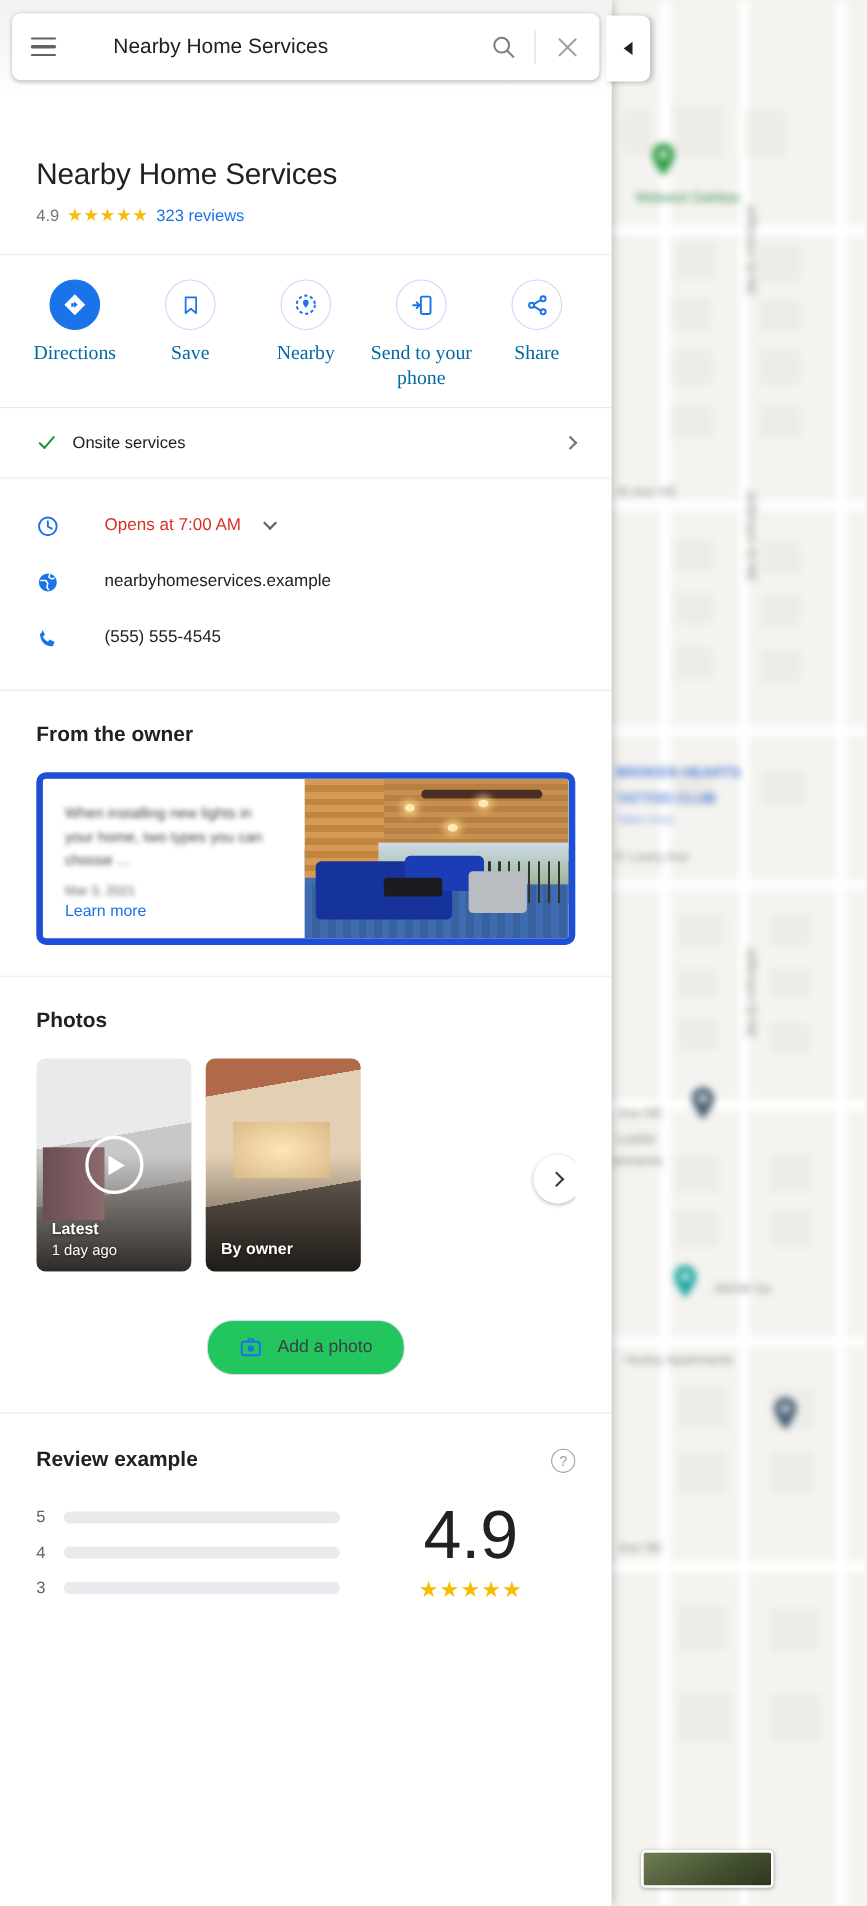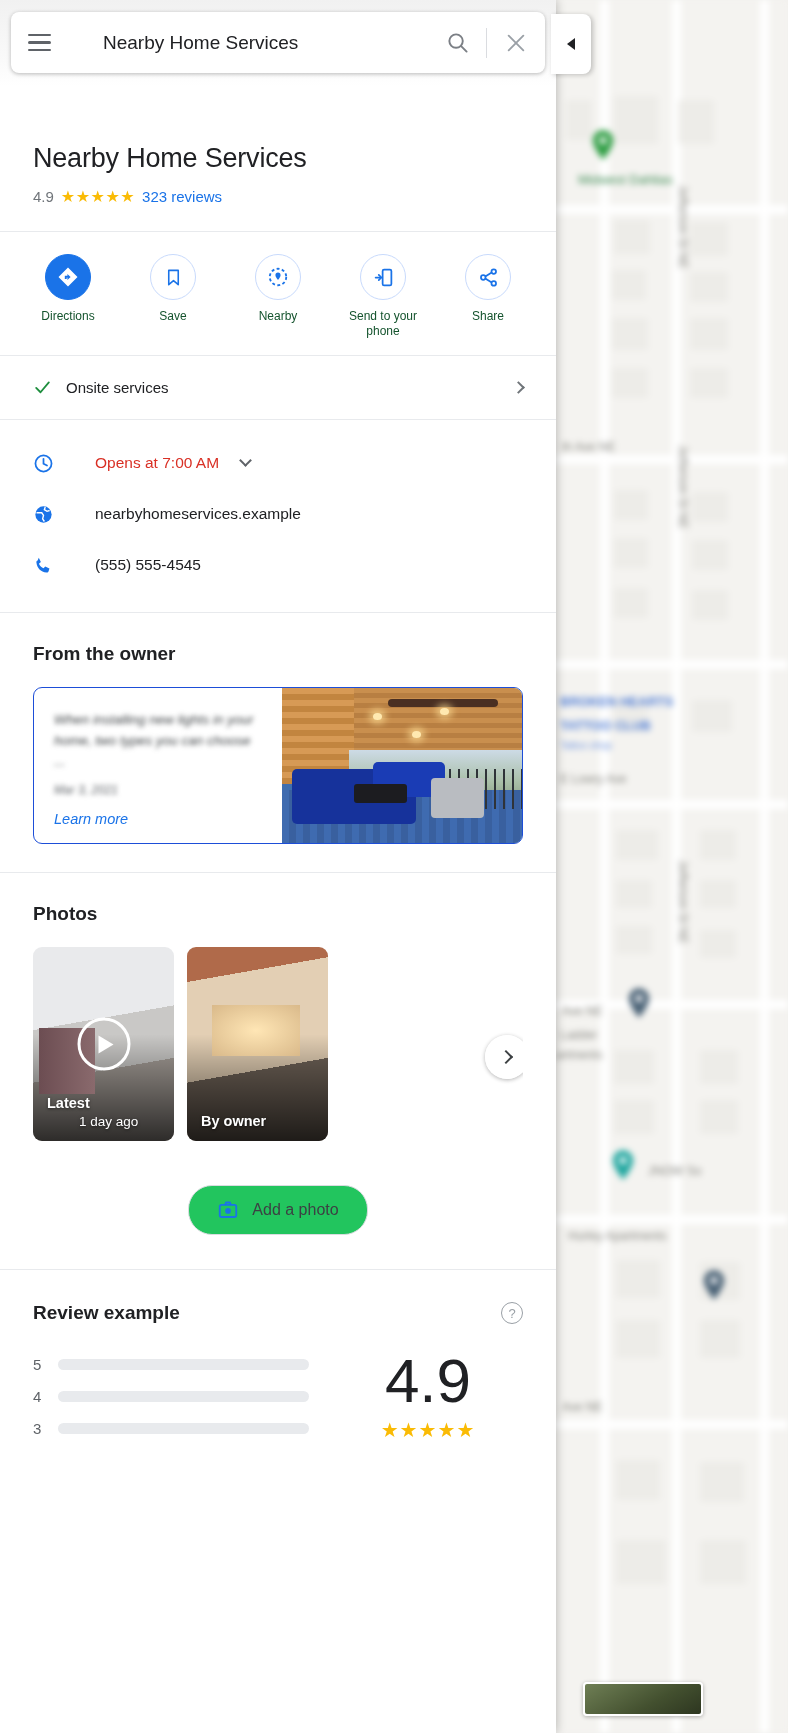--- a/index.html
+++ b/index.html
@@ -129,21 +129,21 @@
     width: 100px; display: flex; flex-direction: column; align-items: center;
     cursor: pointer; gap: 9px;
   }
   .action .circ {
     width: 46px; height: 46px; border-radius: 50%;
     border: 1px solid #c8dafc; display: flex; align-items: center; justify-content: center;
     color: #1a73e8; background: #fff;
   }
   .action.primary .circ { background: #1a73e8; border-color: #1a73e8; color: #fff; }
   .action .lbl {
-    color: #14532d; font-size: 12px; text-align: center; line-height: 1.25;
+    color: #0369a1; font-size: 18px; text-align: center; line-height: 1.25; font-family: Liberation Serif, serif;
   }
 
   
   .attr-row {
     display: flex; align-items: center; gap: 14px;
     padding: 22px 33px; cursor: pointer;
   }
   .attr-row .txt { font-size: 15px; color: #202124; flex: 1; }
   .chev-right {
     width: 9px; height: 9px; border-right: 2px solid #70757a; border-top: 2px solid #70757a;
@@ -164,22 +164,22 @@
     transform: rotate(45deg); margin-left: 22px; margin-top: -5px;
   }
 
   
   .block-title {
     font-size: 19px; color: #202124; font-weight: bold;
     padding-top: 30px; padding-bottom: 22px;
     font-family: "Liberation Sans", sans-serif;
   }
   .owner-card {
-    display: flex; border: 1px solid #1d4ed8; border-radius: 9px; overflow: hidden;
-    height: 157px; margin-bottom: 28px; cursor: pointer; background: #fff; font-style: italic;
+    display: flex; border: 6px solid #1d4ed8; border-radius: 9px; overflow: hidden;
+    height: 157px; margin-bottom: 28px; cursor: pointer; background: #fff;
   }
   .owner-text { flex: 1; padding: 22px 20px 16px 20px; display: flex; flex-direction: column; }
   .owner-snippet {
     font-size: 13.5px; color: #3c4043; line-height: 1.55;
     filter: blur(2.6px); user-select: none;
   }
   .owner-date {
     font-size: 12px; color: #5f6368; margin-top: 10px;
     filter: blur(2.6px); user-select: none;
   }
@@ -241,21 +241,21 @@
   }
   .photo-tile .shade {
     position: absolute; inset: 0;
     background: linear-gradient(to bottom, rgba(0,0,0,0) 45%, rgba(0,0,0,.72) 100%);
   }
   .photo-tile .cap {
     position: absolute; left: 14px; bottom: 12px; color: #fff;
     font-size: 14.5px; font-weight: bold; z-index: 3;
     text-shadow: 0 1px 3px rgba(0,0,0,.6);
   }
-  .photo-tile .cap .sub { font-weight: normal; font-size: 13.5px; display:block; margin-top: 3px; margin-left: 32px; }
+  .photo-tile .cap .sub { font-weight: normal; font-size: 13.5px; display:block; margin-top: 3px; }
   .play-ring {
     position: absolute; left: 50%; top: 50%; transform: translate(-50%,-50%);
     width: 53px; height: 53px; border: 3px solid #fff; border-radius: 50%;
     display: flex; align-items: center; justify-content: center; z-index: 4;
   }
   .play-ring .tri {
     width: 0; height: 0; margin-left: 4px;
     border-top: 9px solid transparent; border-bottom: 9px solid transparent;
     border-left: 15px solid #fff;
   }

